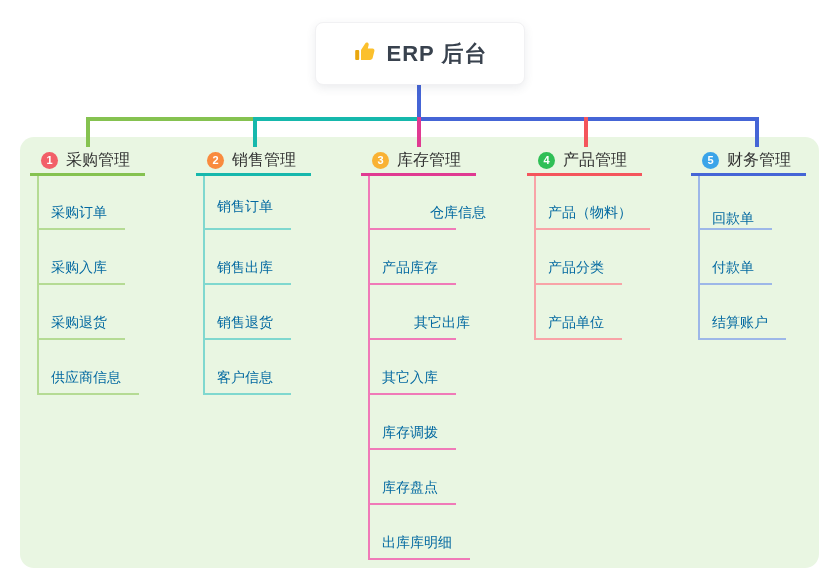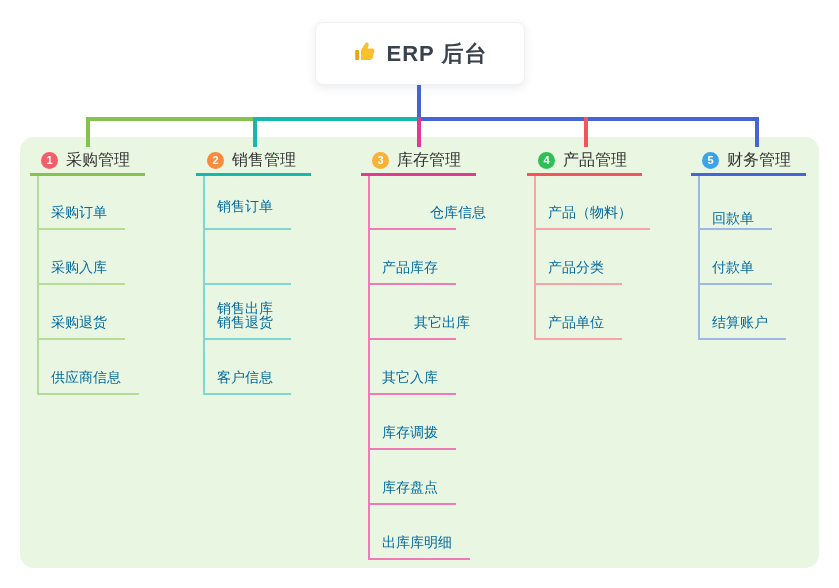--- a/index.html
+++ b/index.html
@@ -74,21 +74,21 @@
       <div class="child-label" style="left: 51px; top: 367px;">供应商信息</div>
       <div class="seg" style="left: 37px; top: 393px; width: 102px; height: 2px; background: rgb(181, 219, 148);"></div>
       <div class="branch-head" style="left: 207px; top: 150px;">
         <span class="badge" style="background: rgb(249, 139, 62);">2</span>
         <span class="branch-label">销售管理</span>
       </div>
       <div class="seg" style="left: 196px; top: 173px; width: 115px; height: 3px; background: rgb(22, 184, 172);"></div>
       <div class="seg" style="left: 203px; top: 176px; width: 2px; height: 219px; background: rgb(127, 216, 207);"></div>
       <div class="child-label" style="left: 217px; top: 196px;">销售订单</div>
       <div class="seg" style="left: 203px; top: 228px; width: 88px; height: 2px; background: rgb(127, 216, 207);"></div>
-      <div class="child-label" style="left: 217px; top: 257px; margin-top: 41px;">销售出库</div>
+      <div class="child-label" style="left: 217px; top: 257px;">销售出库</div>
       <div class="seg" style="left: 203px; top: 283px; width: 88px; height: 2px; background: rgb(127, 216, 207);"></div>
       <div class="child-label" style="left: 217px; top: 312px;">销售退货</div>
       <div class="seg" style="left: 203px; top: 338px; width: 88px; height: 2px; background: rgb(127, 216, 207);"></div>
       <div class="child-label" style="left: 217px; top: 367px;">客户信息</div>
       <div class="seg" style="left: 203px; top: 393px; width: 88px; height: 2px; background: rgb(127, 216, 207);"></div>
       <div class="branch-head" style="left: 372px; top: 150px;">
         <span class="badge" style="background: rgb(249, 178, 52);">3</span>
         <span class="branch-label">库存管理</span>
       </div>
       <div class="seg" style="left: 361px; top: 173px; width: 115px; height: 3px; background: rgb(224, 58, 146);"></div>

